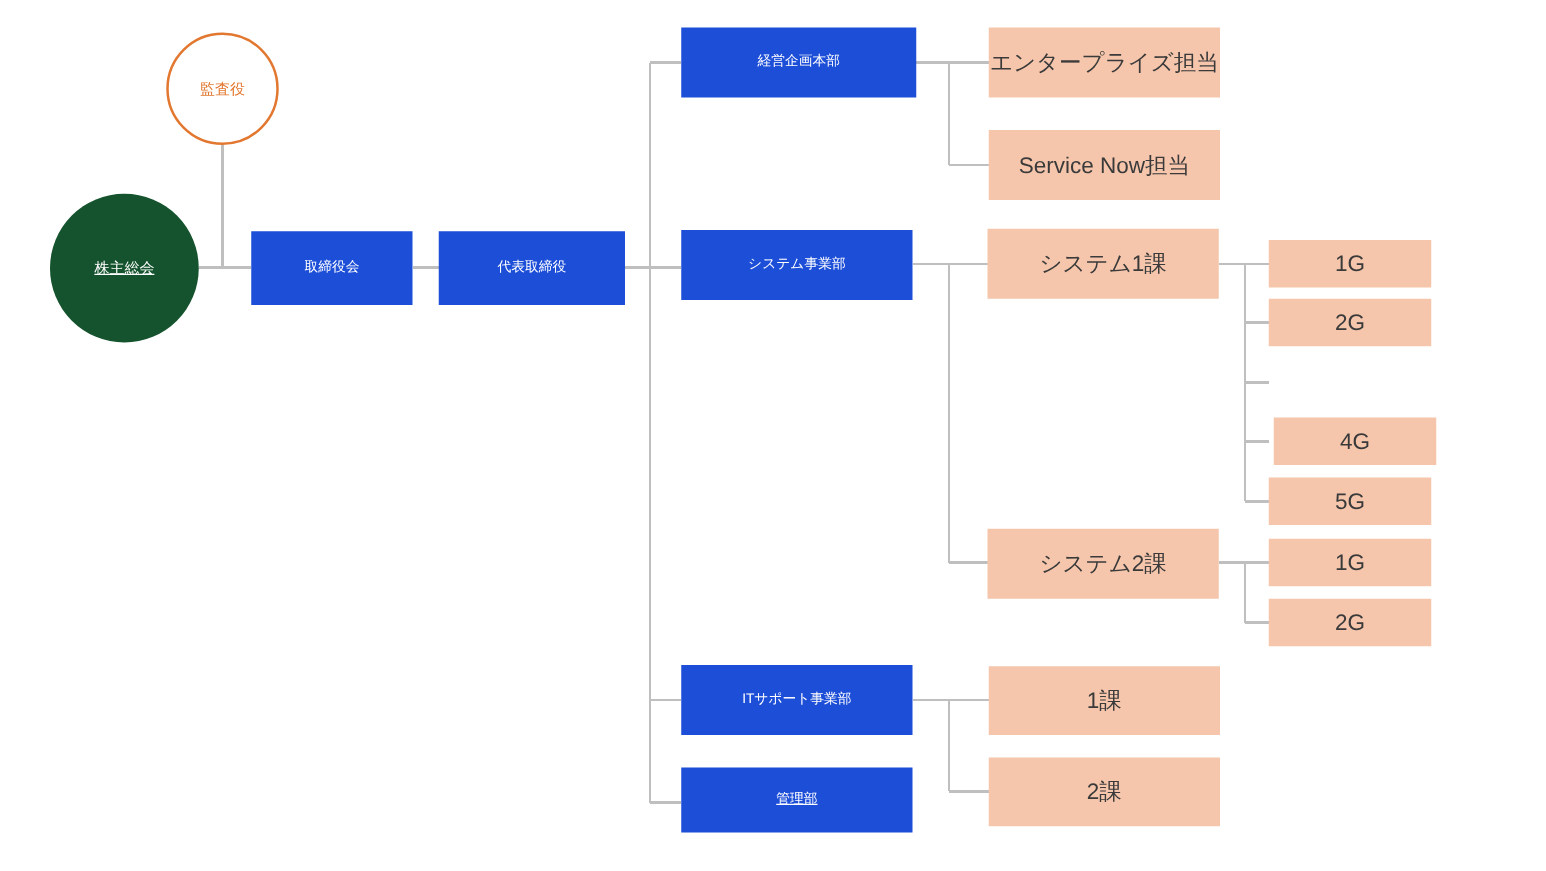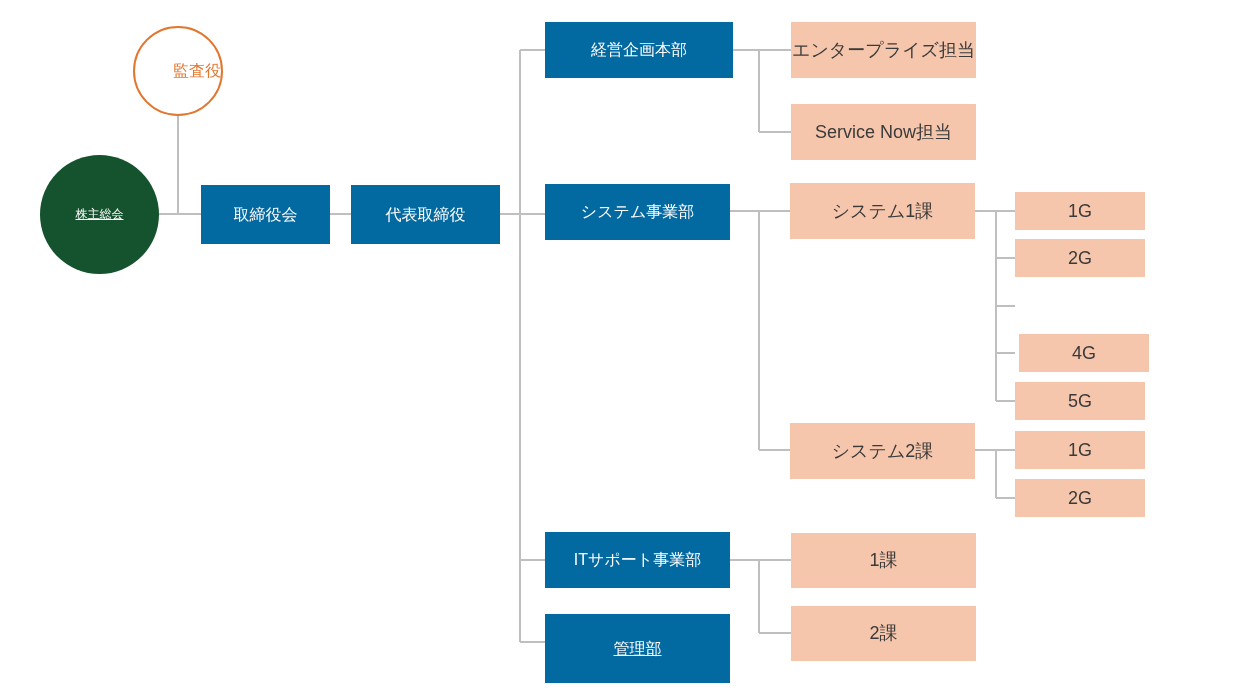--- a/index.html
+++ b/index.html
@@ -28,43 +28,42 @@
     position: absolute;
     display: flex;
     align-items: center;
     justify-content: center;
     text-align: center;
     box-sizing: border-box;
     line-height: 1.25;
     white-space: nowrap;
   }
   .node-rect-red {
-    background: #0369a1;
+    background: #1d4ed8;
     color: #ffffff;
-    font-size: 16px;
+    font-size: 11px;
   }
   .node-rect-peach {
     background: #F5C6AC;
     color: #3a3a3a;
     font-size: 18px;
   }
   .node-circle-filled {
     background: #14532d;
     color: #ffffff;
     border-radius: 50%;
     font-size: 12px;
     text-decoration: underline;
   }
   .node-circle-outline {
     background: #ffffff;
     color: #E27730;
     border: 2px solid #E27730;
     border-radius: 50%;
-    font-size: 16px;
-    justify-content: flex-end;
+    font-size: 12px;
   }
   .node-label {
     display: block;
   }
 </style>
 </head>
 <body>
 
 <div id="chart-root">
 
@@ -178,17 +177,17 @@
   <div class="node node-rect-red" style="left:545px; top:532px; width:185px; height:56px;">
     <span class="node-label">ITサポート事業部</span>
   </div>
   <div class="node node-rect-peach" style="left:791px; top:533px; width:185px; height:55px;align-items:center;">
     <span class="node-label">1課</span>
   </div>
   <div class="node node-rect-peach" style="left:791px; top:606px; width:185px; height:55px;">
     <span class="node-label">2課</span>
   </div>
 
-  <div class="node node-rect-red" style="left:545px; top:614px; width:185px; height:69px;text-decoration:underline;">
+  <div class="node node-rect-red" style="left:545px; top:614px; width:185px; height:52px;text-decoration:underline;">
     <span class="node-label">管理部</span>
   </div>
 
 </div>
 
 </body></html>

